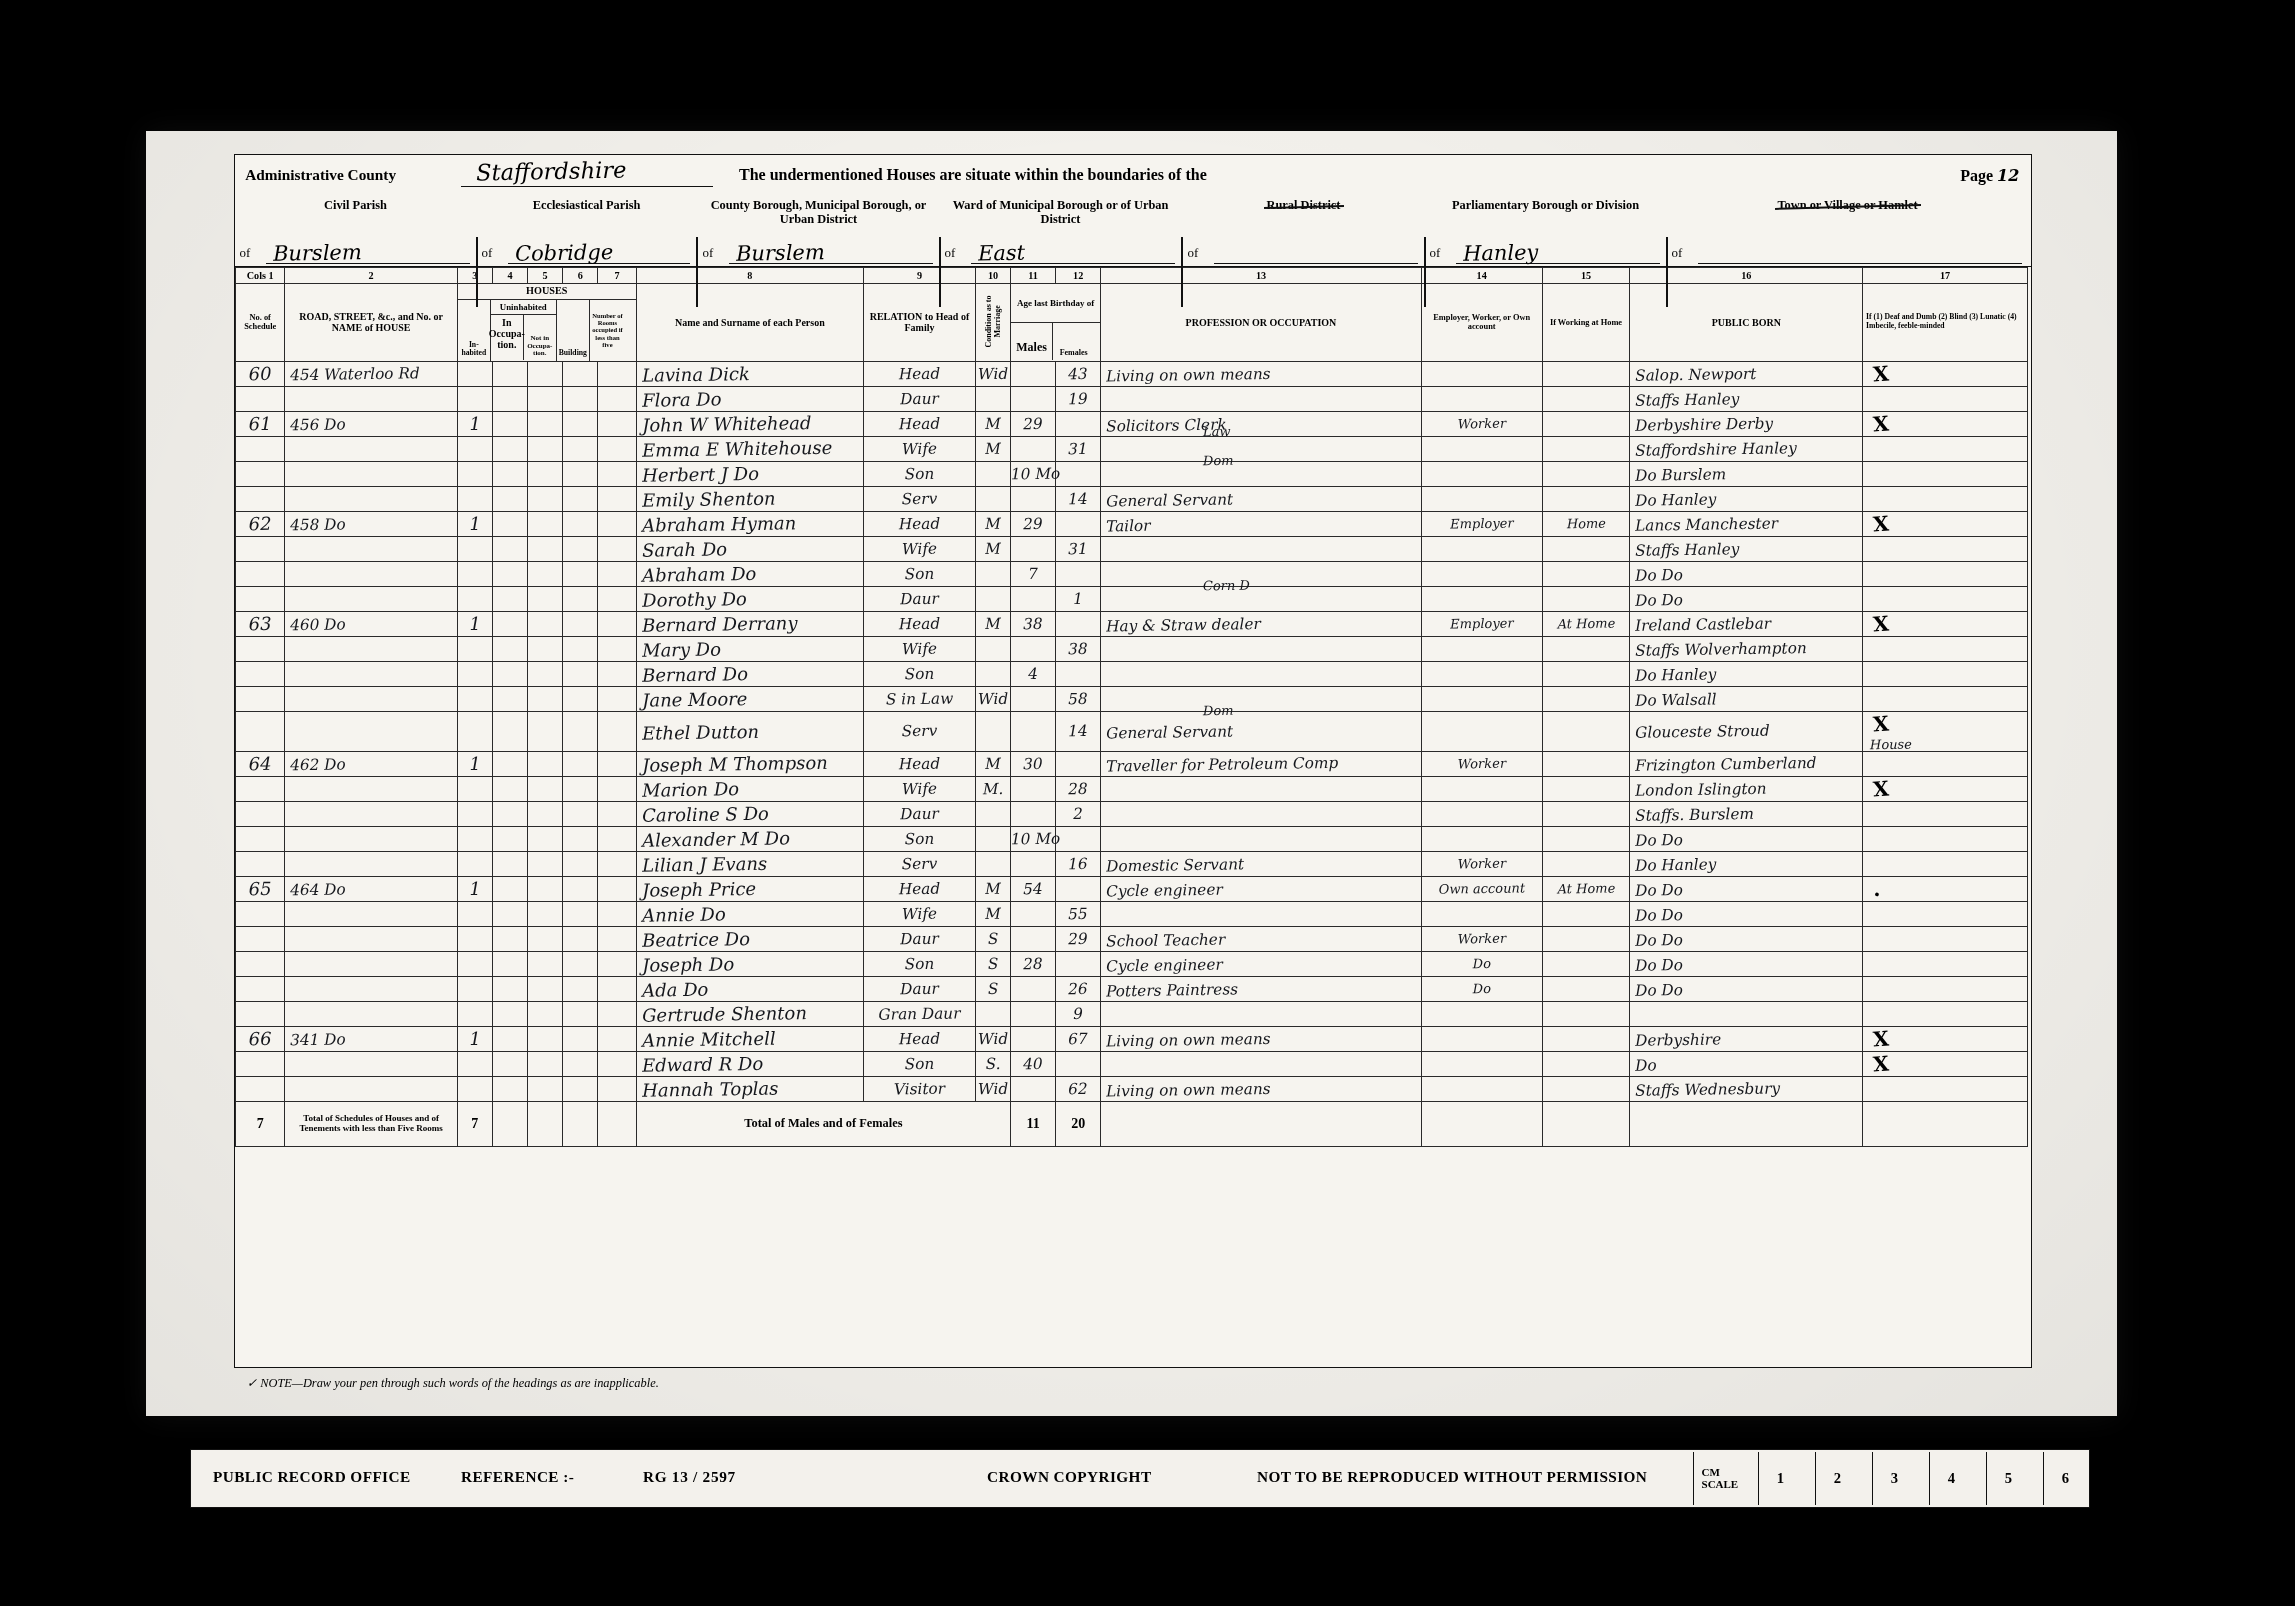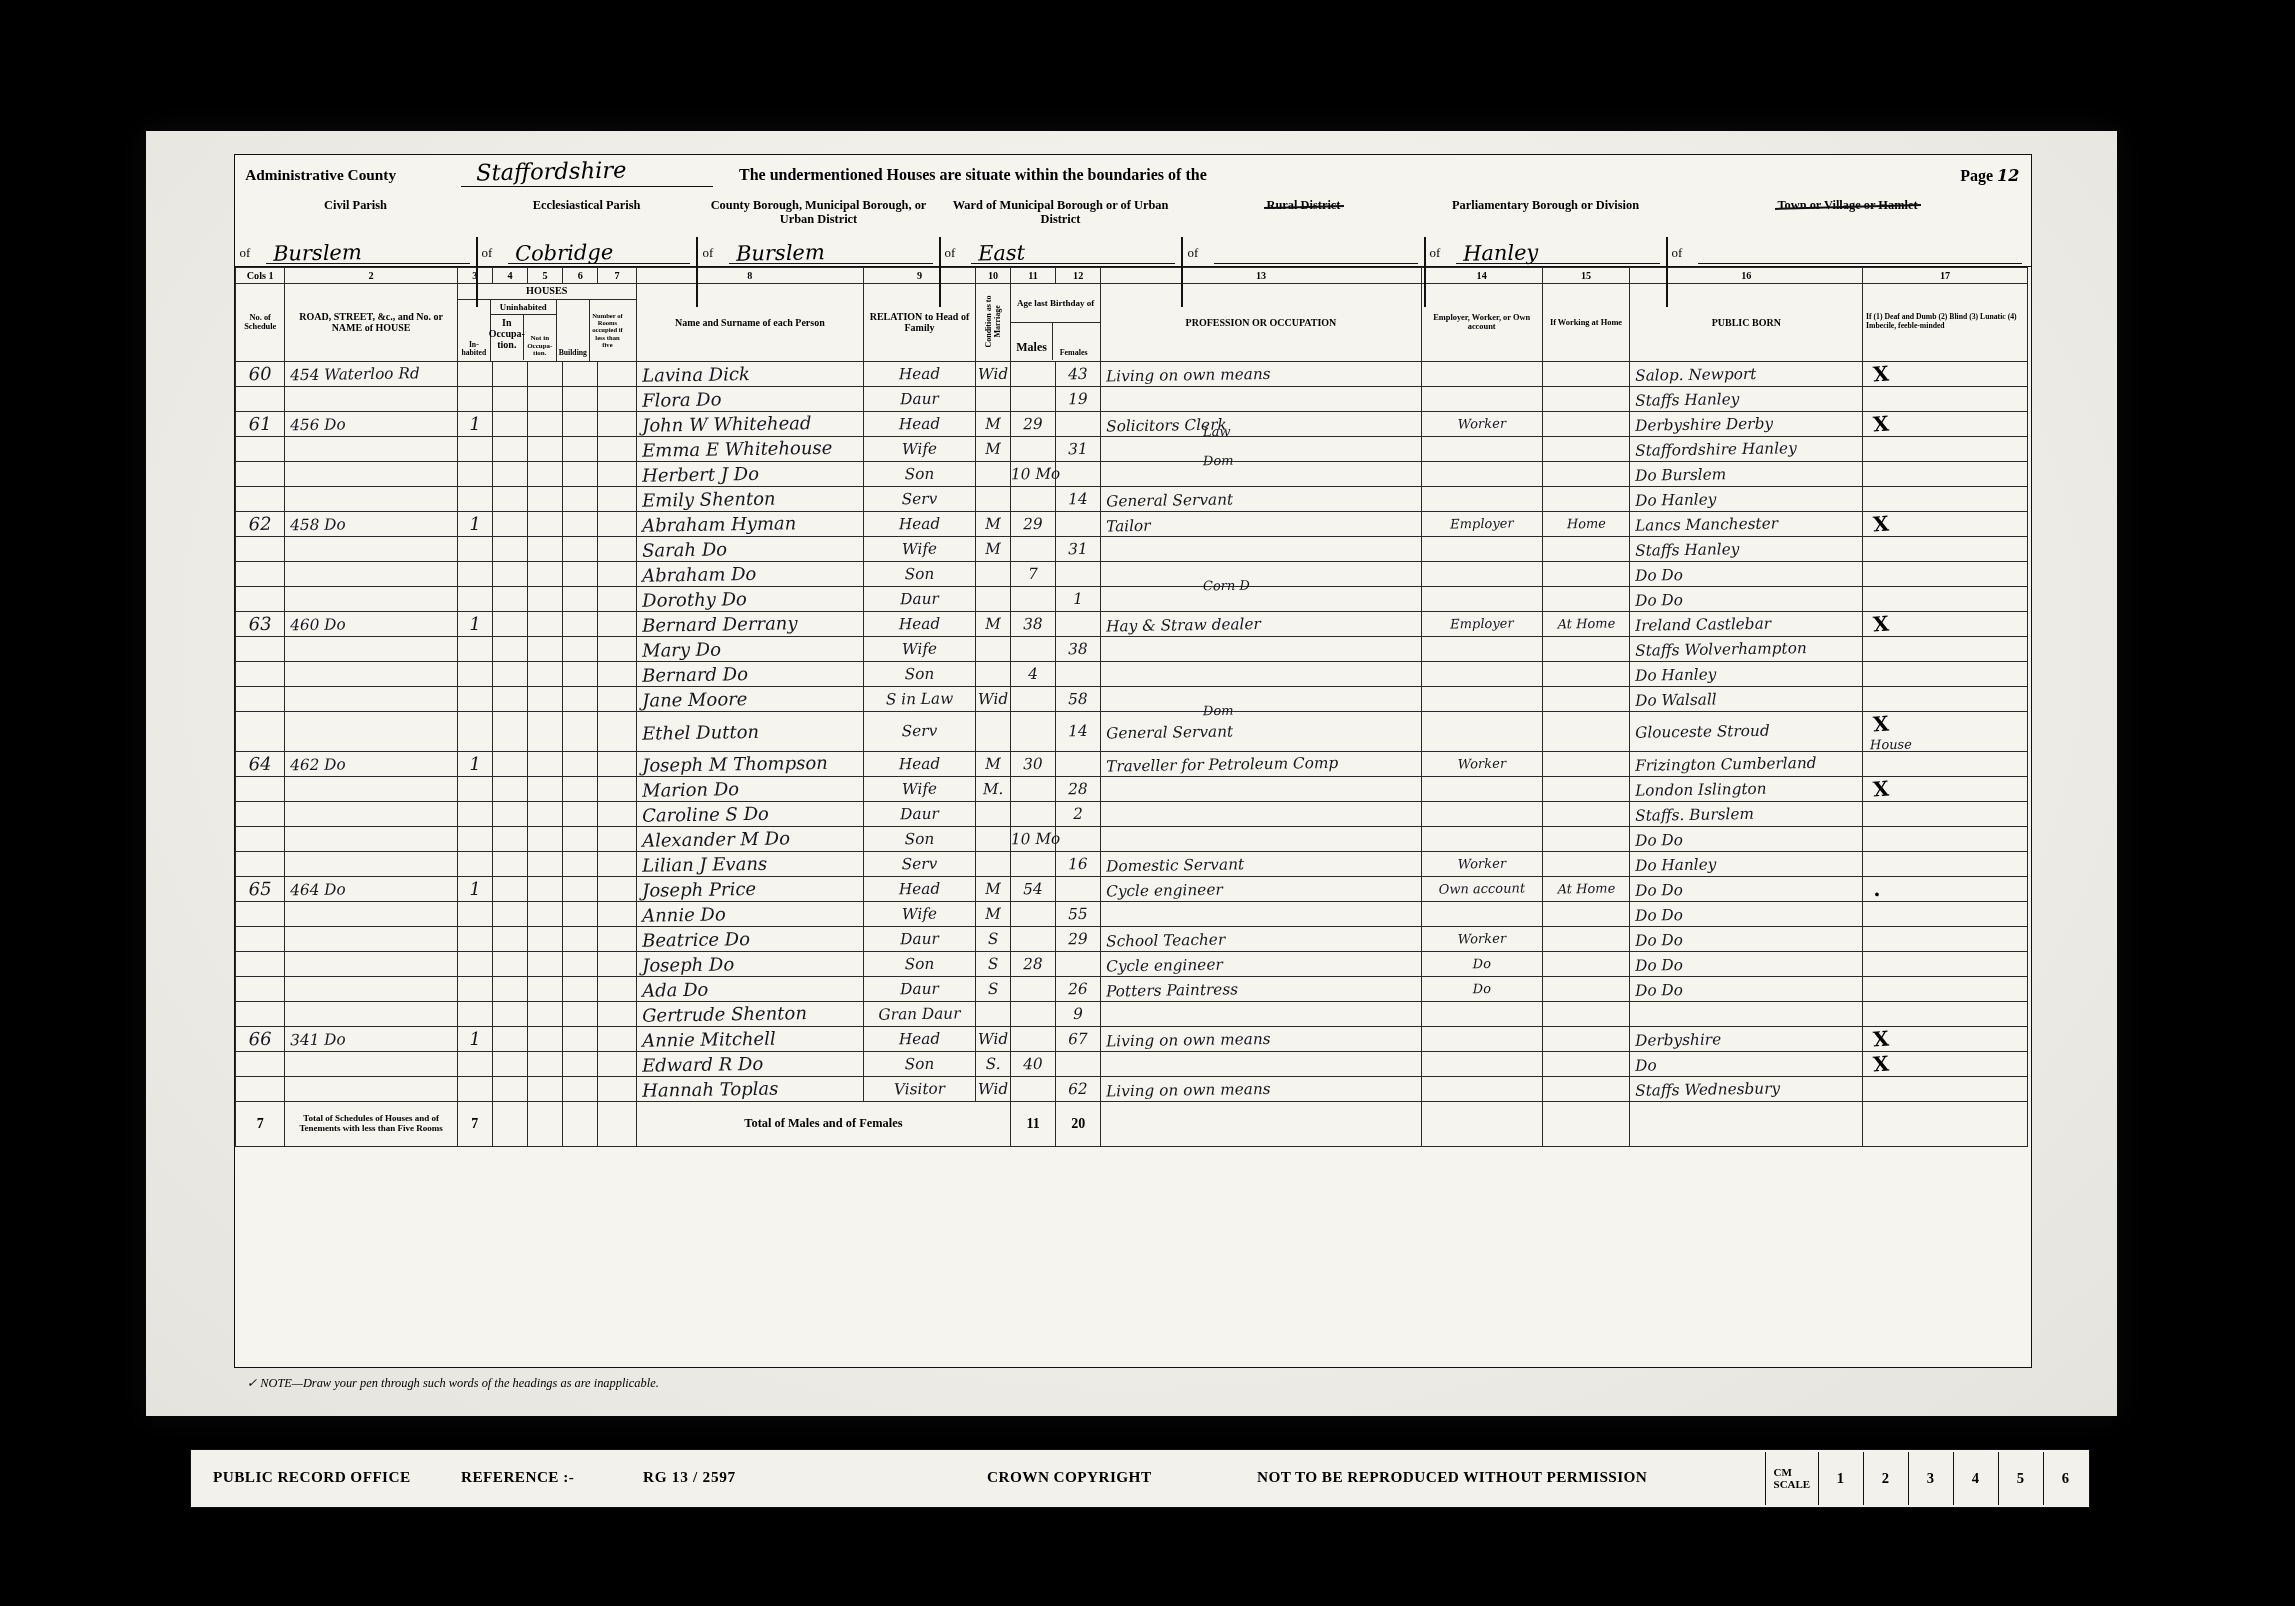--- a/index.html
+++ b/index.html
@@ -70,21 +70,21 @@
   .totrow td.big{font-size:14px;}
 
   .note{position:absolute;left:11.7px;bottom:-23.4px;font-size:12.4px;font-style:italic;}
 
   
   .footer{
     position:absolute;left:190px;top:1449px;width:1898px;height:57px;background:#f3f1ec;
     border:1.5px solid #111;
   }
   .footer .fl{position:absolute;top:17.5px;font-size:15.3px;font-weight:bold;letter-spacing:0.4px;}
-  .scalebox{position:absolute;right:1.5px;top:1.5px;height:53px;display:flex;align-items:stretch;}
+  .scalebox{position:absolute;right:1.5px;top:1.5px;height:53px;display:flex;align-items:stretch;gap:12px;}
   .scalebox .cm{font-size:11px;font-weight:bold;display:flex;flex-direction:column;justify-content:center;padding:0 7.3px;border-left:1.5px solid #111;}
   .scalebox .tick{width:44px;border-left:1.5px solid #111;display:flex;align-items:center;justify-content:center;font-size:14.6px;font-weight:bold;}
 </style>
 </head>
 <body>
 
 <div class="page">
 
   <div class="sheet">
     <div class="inner">

